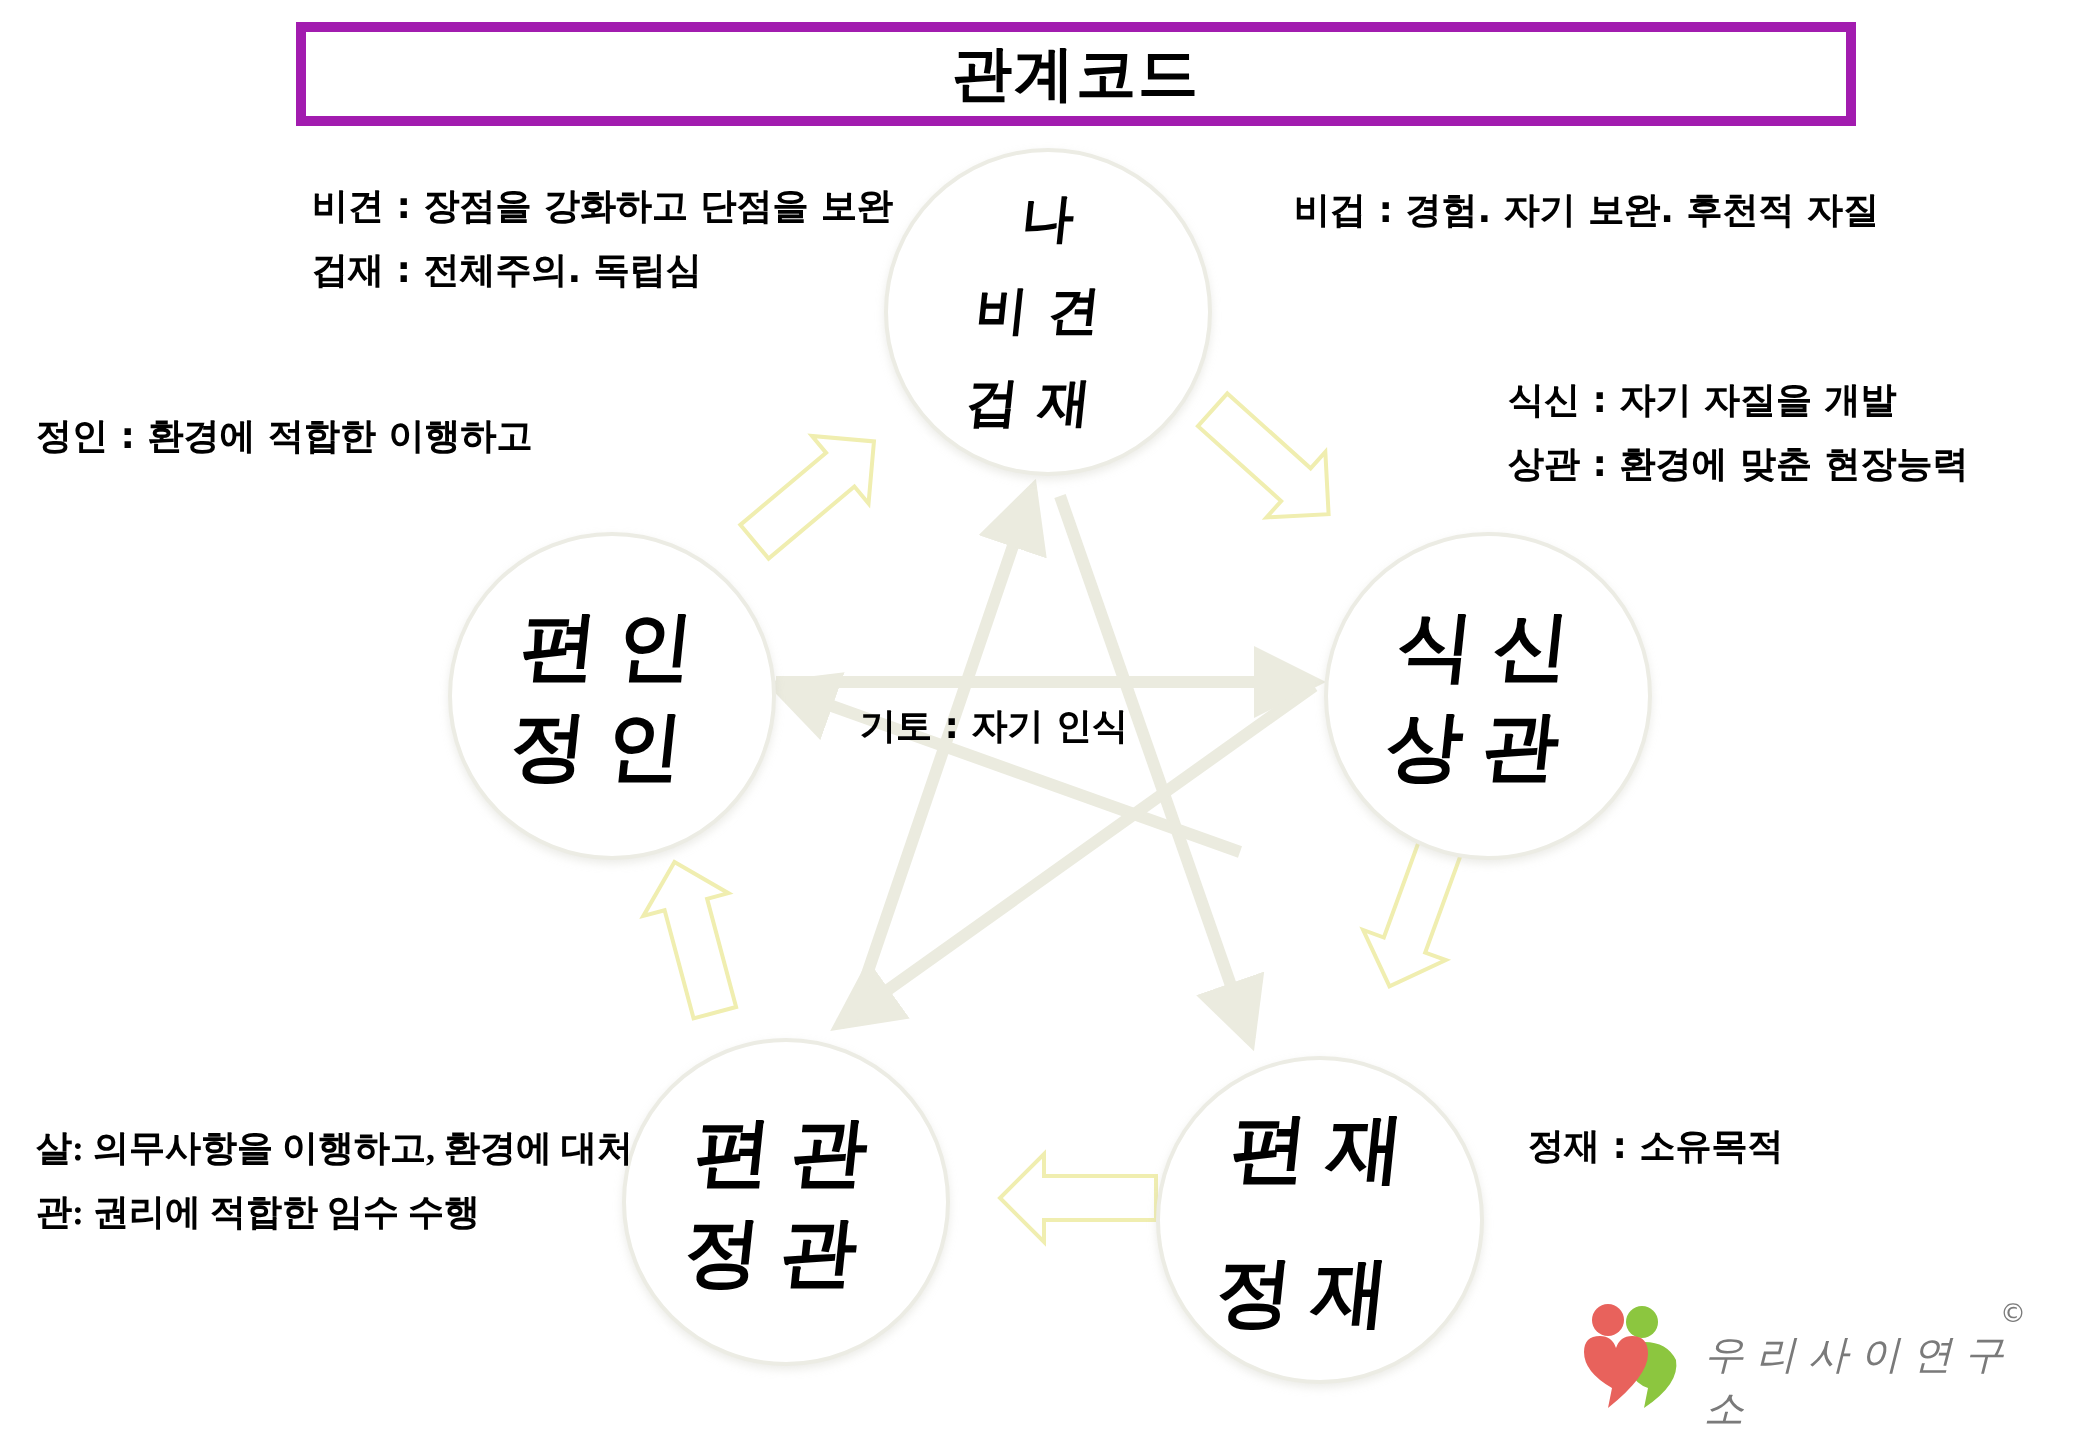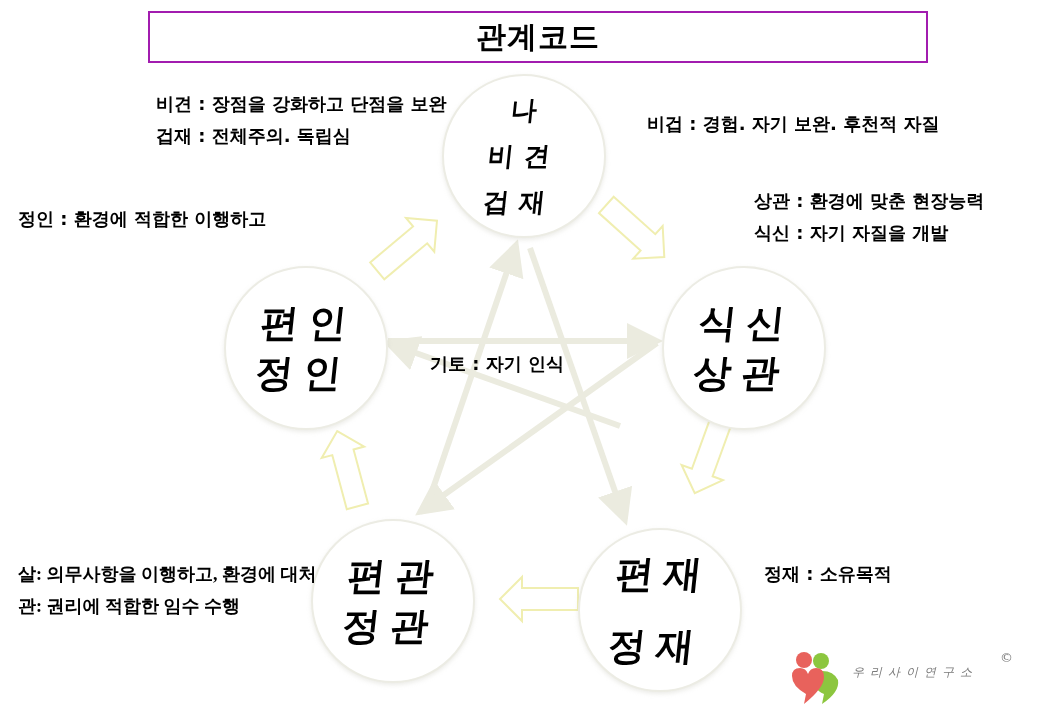--- a/index.html
+++ b/index.html
@@ -1,25 +1,25 @@
 <!DOCTYPE html>
 <html><head>
 <meta charset="utf-8">
 <style>
   html, body { margin:0; padding:0; background:#ffffff; }
   body { width:1040px; height:720px; position:relative; overflow:hidden; font-family:"DejaVu Sans", "Liberation Sans", sans-serif; color:#000; }
-  .title-box { position:absolute; left:148px; top:11px; width:780px; height:52px; border:2px solid #a21caf; box-sizing:border-box; display:flex; align-items:center; justify-content:center; }
+  .title-box { position:absolute; left:148px; top:11px; width:780px; height:52px; border:5px solid #a21caf; box-sizing:border-box; display:flex; align-items:center; justify-content:center; }
   .title-box span { font-size:30px; font-weight:bold; letter-spacing:1px; }
   svg.bg { position:absolute; left:0; top:0; }
   .circle { position:absolute; width:164px; height:164px; border-radius:50%; background:#fff; border:2px solid #ecece4; box-shadow:0 2px 4px rgba(200,200,190,0.35); box-sizing:border-box; display:flex; flex-direction:column; align-items:center; justify-content:center; }
   .brush { font-family:"DejaVu Serif", serif; font-weight:bold; color:#000; letter-spacing:10px; line-height:1.25; text-align:center; transform:skewX(-6deg); }
   .note { position:absolute; font-size:18px; font-weight:bold; line-height:32px; white-space:nowrap; }
   .note div { height:32px; }
   .logo { position:absolute; left:788px; top:650px; width:220px; height:56px; }
-  .logo-text { position:absolute; left:64px; top:14px; font-family:"DejaVu Serif", serif; font-size:12px; color:#7a7a7a; letter-spacing:6px; font-style:italic; }
+  .logo-text { position:absolute; left:64px; top:14px; font-family:"DejaVu Serif", serif; font-size:20px; color:#7a7a7a; letter-spacing:6px; font-style:italic; }
   .copy { position:absolute; left:212px; top:0px; font-size:13px; color:#7a7a7a; }
 </style>
 </head>
 <body>
 
 <div class="title-box">
   <span>관계코드</span>
 </div>
 
 <svg class="bg" width="1040" height="720" viewBox="0 0 1040 720">
@@ -85,27 +85,27 @@
     <div>편인</div>
     <div>정인</div>
   </div>
 </div>
 
 <div class="note" style="left:156px; top:88px;">
   <div>비견 : 장점을 강화하고 단점을 보완</div>
   <div>겁재 : 전체주의. 독립심</div>
 </div>
 
-<div class="note" style="left:647px; top:108px;">
+<div class="note" style="left:647px; top:90px;">
   <div>비겁 : 경험. 자기 보완. 후천적 자질</div>
 </div>
 
 <div class="note" style="left:754px; top:185px;">
+  <div>식신 : 자기 자질을 개발</div>
   <div>상관 : 환경에 맞춘 현장능력</div>
-  <div>식신 : 자기 자질을 개발</div>
 </div>
 
 <div class="note" style="left:18px; top:203px;">
   <div>정인 : 환경에 적합한 이행하고</div>
 </div>
 
 <div class="note" style="left:430px; top:348px;">
   <div>기토 : 자기 인식</div>
 </div>
 

